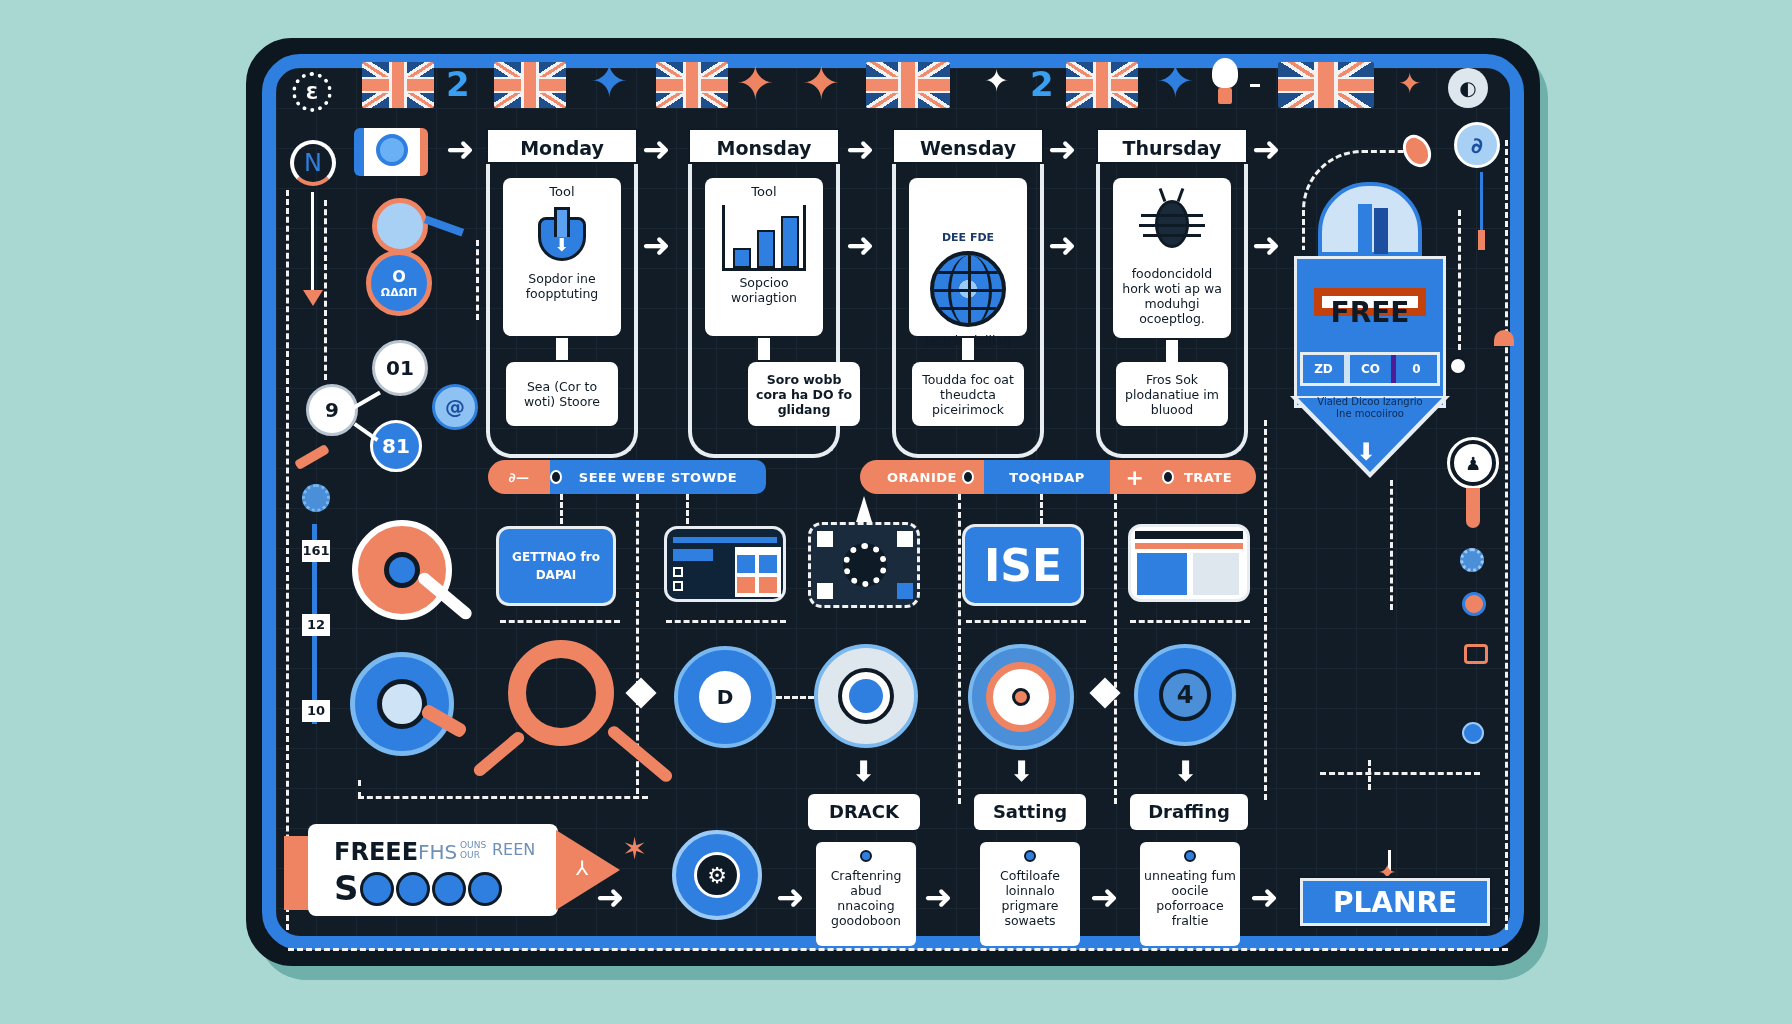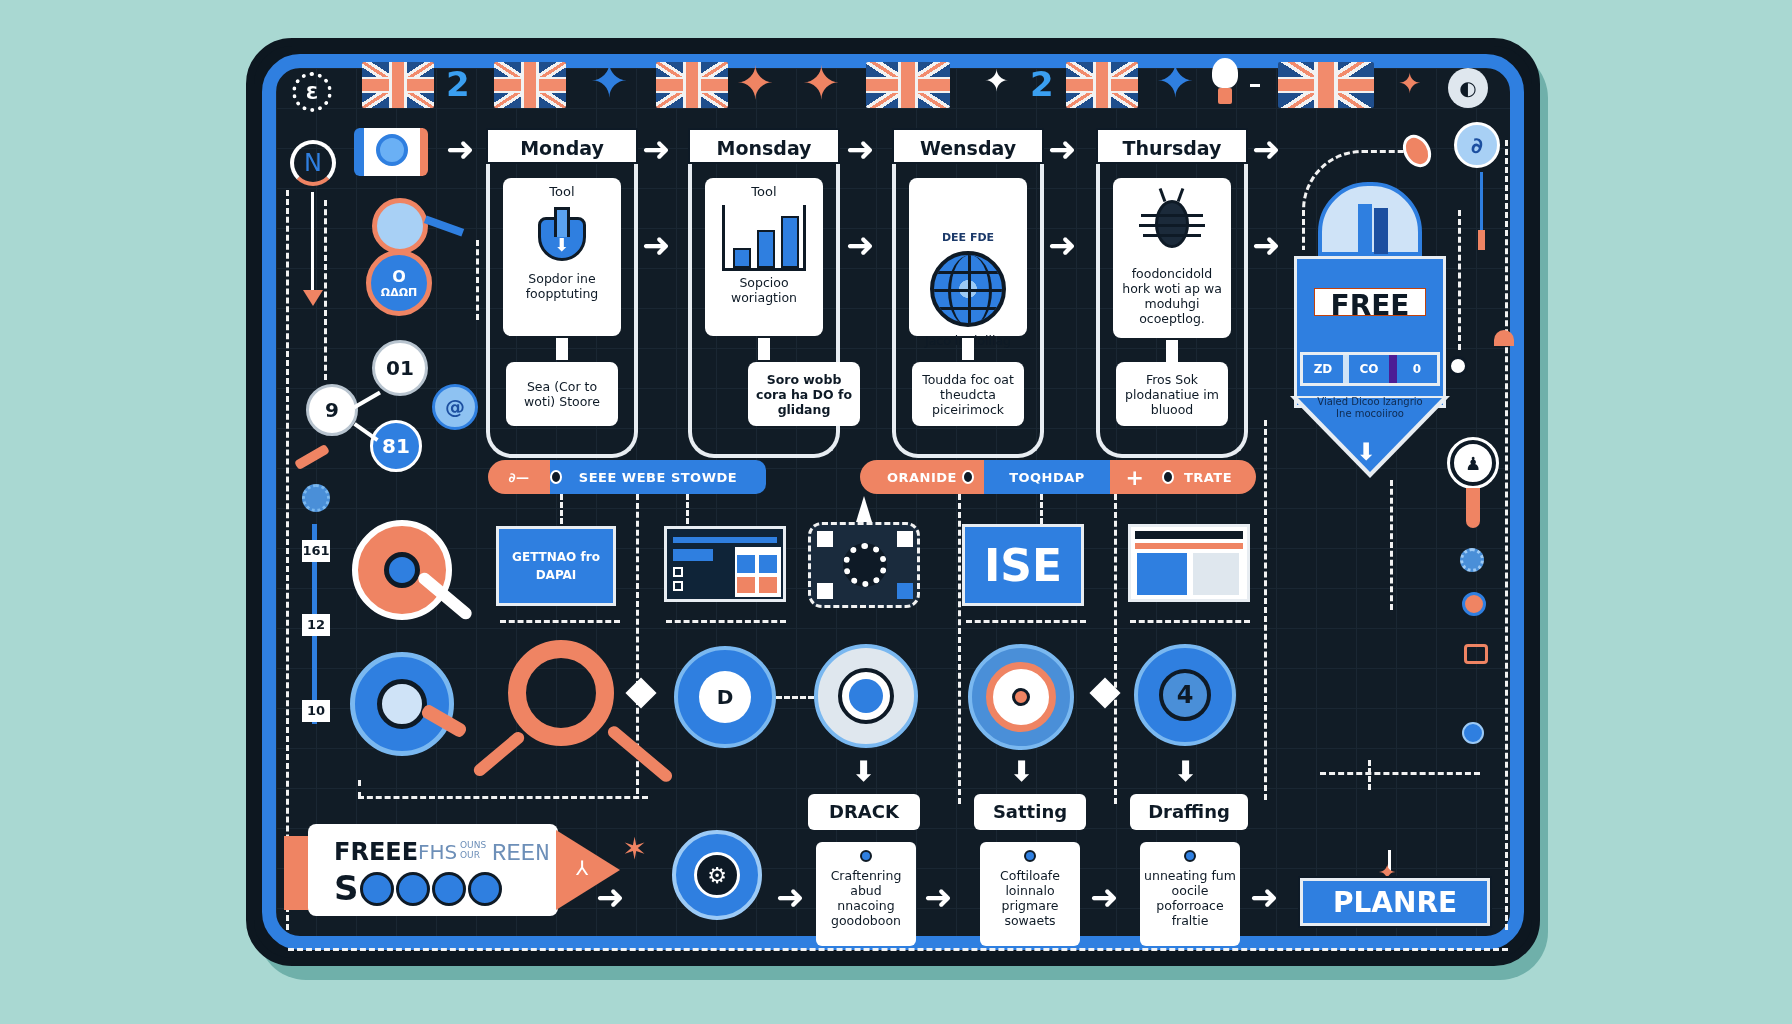--- a/index.html
+++ b/index.html
@@ -34,21 +34,21 @@
   .day-note { position: absolute; width: 112px; height: 64px; background: #fff; border-radius: 8px; color: #0e1a26; text-align: center; font-size: 12.5px; line-height: 15px; padding: 4px; display: flex; align-items: center; justify-content: center; }
   .stem { position: absolute; width: 12px; height: 22px; background: #fff; }
   .arrow { position: absolute; color: #fff; font-size: 34px; font-weight: bold; line-height: 1; }
 
   
   .pill { position: absolute; height: 34px; color: #fff; font-weight: bold; font-size: 13px; display: flex; align-items: center; justify-content: center; letter-spacing: 0.5px; }
   .pill.orange { background: #ef8463; }
   .pill.blue { background: #2f7fe0; }
 
   
-  .tile { position: absolute; border-radius: 0; border: 3px solid #e8edf2; }
+  .tile { position: absolute; border-radius: 13px; border: 3px solid #e8edf2; }
   .tile.blue { background: #2f7fe0; color: #fff; font-weight: bold; display: flex; align-items: center; justify-content: center; text-align: center; }
   .win-mini { background: #0f2438; }
 
   
   .badge { position: absolute; border-radius: 50%; display: flex; align-items: center; justify-content: center; font-weight: bold; }
   .diamond { position: absolute; width: 22px; height: 22px; background: #fff; transform: rotate(45deg); }
 
   
   .step-label { position: absolute; height: 36px; background: #fff; border-radius: 6px; color: #0e1a26; font-weight: bold; font-size: 18px; text-align: center; line-height: 36px; }
   .step-card { position: absolute; width: 100px; height: 104px; background: #fff; border-radius: 6px; color: #0e1a26; text-align: center; font-size: 12.5px; line-height: 15px; padding: 26px 4px 4px; }
@@ -217,24 +217,24 @@
 
   <div class="abs" style="left:0;top:0;">
     <div class="abs" style="left:1302px;top:150px;width:120px;height:100px;border:3px dashed #f2f2f2;border-bottom:none;border-right:none;border-radius:60px 0 0 0;"></div>
     <div class="abs" style="left:1318px;top:182px;width:104px;height:74px;background:#cfe3f7;border:4px solid #2f7fe0;border-radius:50px 50px 0 0;">
       <div style="position:absolute;left:36px;top:18px;width:14px;height:50px;background:#2f7fe0;"></div>
       <div style="position:absolute;left:52px;top:22px;width:14px;height:46px;background:#1c4fa0;"></div>
     </div>
     <div class="abs" style="left:1294px;top:256px;width:152px;height:152px;background:#2f7fe0;border:3px solid #e8edf2;"></div>
     <div class="abs" style="left:1290px;top:396px;width:0;height:0;border-left:80px solid transparent;border-right:80px solid transparent;border-top:82px solid #e8edf2;"></div>
     <div class="abs" style="left:1298px;top:398px;width:0;height:0;border-left:72px solid transparent;border-right:72px solid transparent;border-top:74px solid #2f7fe0;"></div>
-    <div class="abs" style="left:1314px;top:288px;width:112px;height:28px;background:#fff;border:1px solid #c2410c;color:#0e1a26;font-weight:bold;font-size:28px;text-align:center;line-height:34px;">FREE</div>
+    <div class="abs" style="left:1314px;top:288px;width:112px;height:28px;background:#fff;border:8px solid #c2410c;color:#0e1a26;font-weight:bold;font-size:28px;text-align:center;line-height:34px;">FREE</div>
     <div class="abs" style="left:1300px;top:352px;width:140px;height:34px;display:flex;border:3px solid #e8edf2;">
       <div style="flex:1;color:#fff;font-size:12px;font-weight:bold;text-align:center;line-height:28px;border-right:6px solid #cfe3f7;">ZD</div>
-      <div style="flex:1;color:#fff;font-size:12px;font-weight:bold;text-align:center;line-height:28px;border-right:8px solid #4c1d95;">CO</div>
+      <div style="flex:1;color:#fff;font-size:12px;font-weight:bold;text-align:center;line-height:28px;border-right:5px solid #4c1d95;">CO</div>
       <div style="flex:1;color:#fff;font-size:12px;font-weight:bold;text-align:center;line-height:28px;">0</div>
     </div>
     <div class="abs" style="left:1316px;top:396px;width:108px;color:#0e2a50;font-size:10px;line-height:12px;text-align:center;">Vialed Dicoo Izangrio Ine mocoiiroo</div>
     <div class="abs" style="left:1356px;top:438px;color:#fff;font-size:24px;">⬇</div>
   </div>
 
   <div class="abs" style="left:0;top:0;">
     <div class="badge" style="left:1454px;top:122px;width:46px;height:46px;background:#a8d0f5;border:3px solid #fff;color:#1c4fa0;font-size:22px;">∂</div>
     <div class="abs" style="left:1480px;top:172px;width:3px;height:60px;background:#2f7fe0;"></div>
     <div class="abs" style="left:1478px;top:230px;width:7px;height:20px;background:#ef8463;"></div>
@@ -358,21 +358,21 @@
   </div>
   <div class="arrow" style="left:1250px;top:880px;">➜</div>
 
   <div class="abs" style="left:0;top:0;">
     <div class="abs" style="left:284px;top:836px;width:26px;height:74px;background:#ef8463;"></div>
     <div class="abs" style="left:308px;top:824px;width:250px;height:92px;background:#fff;border-radius:8px;"></div>
     <div class="abs" style="left:556px;top:830px;width:0;height:0;border-top:40px solid transparent;border-bottom:40px solid transparent;border-left:64px solid #ef8463;"></div>
     <div class="abs" style="left:334px;top:838px;color:#0e1a26;font-weight:bold;font-size:24px;">FREEE</div>
     <div class="abs" style="left:418px;top:840px;color:#6d8fb8;font-size:20px;">FHS</div>
     <div class="abs" style="left:460px;top:840px;width:36px;color:#6d8fb8;font-size:9px;line-height:10px;">OUNS OUR</div>
-    <div class="abs" style="left:492px;top:840px;color:#6d8fb8;font-size:24px;font-family:Liberation Mono, monospace;">REEN</div>
+    <div class="abs" style="left:492px;top:840px;color:#6d8fb8;font-size:16px;">REEN</div>
     <div class="abs" style="left:334px;top:868px;color:#0e1a26;font-weight:bold;font-size:34px;">S</div>
     <div class="abs" style="left:360px;top:872px;display:flex;gap:2px;">
       <div class="badge" style="position:relative;width:34px;height:34px;background:#2f7fe0;border:3px solid #0e1a26;"></div>
       <div class="badge" style="position:relative;width:34px;height:34px;background:#2f7fe0;border:3px solid #0e1a26;"></div>
       <div class="badge" style="position:relative;width:34px;height:34px;background:#2f7fe0;border:3px solid #0e1a26;"></div>
       <div class="badge" style="position:relative;width:34px;height:34px;background:#2f7fe0;border:3px solid #0e1a26;"></div>
     </div>
     <div class="abs" style="left:576px;top:856px;color:#fff;font-size:20px;">⅄</div>
   </div>
   <div class="star" style="left:622px;top:834px;color:#ef8463;font-size:30px;">✶</div>

